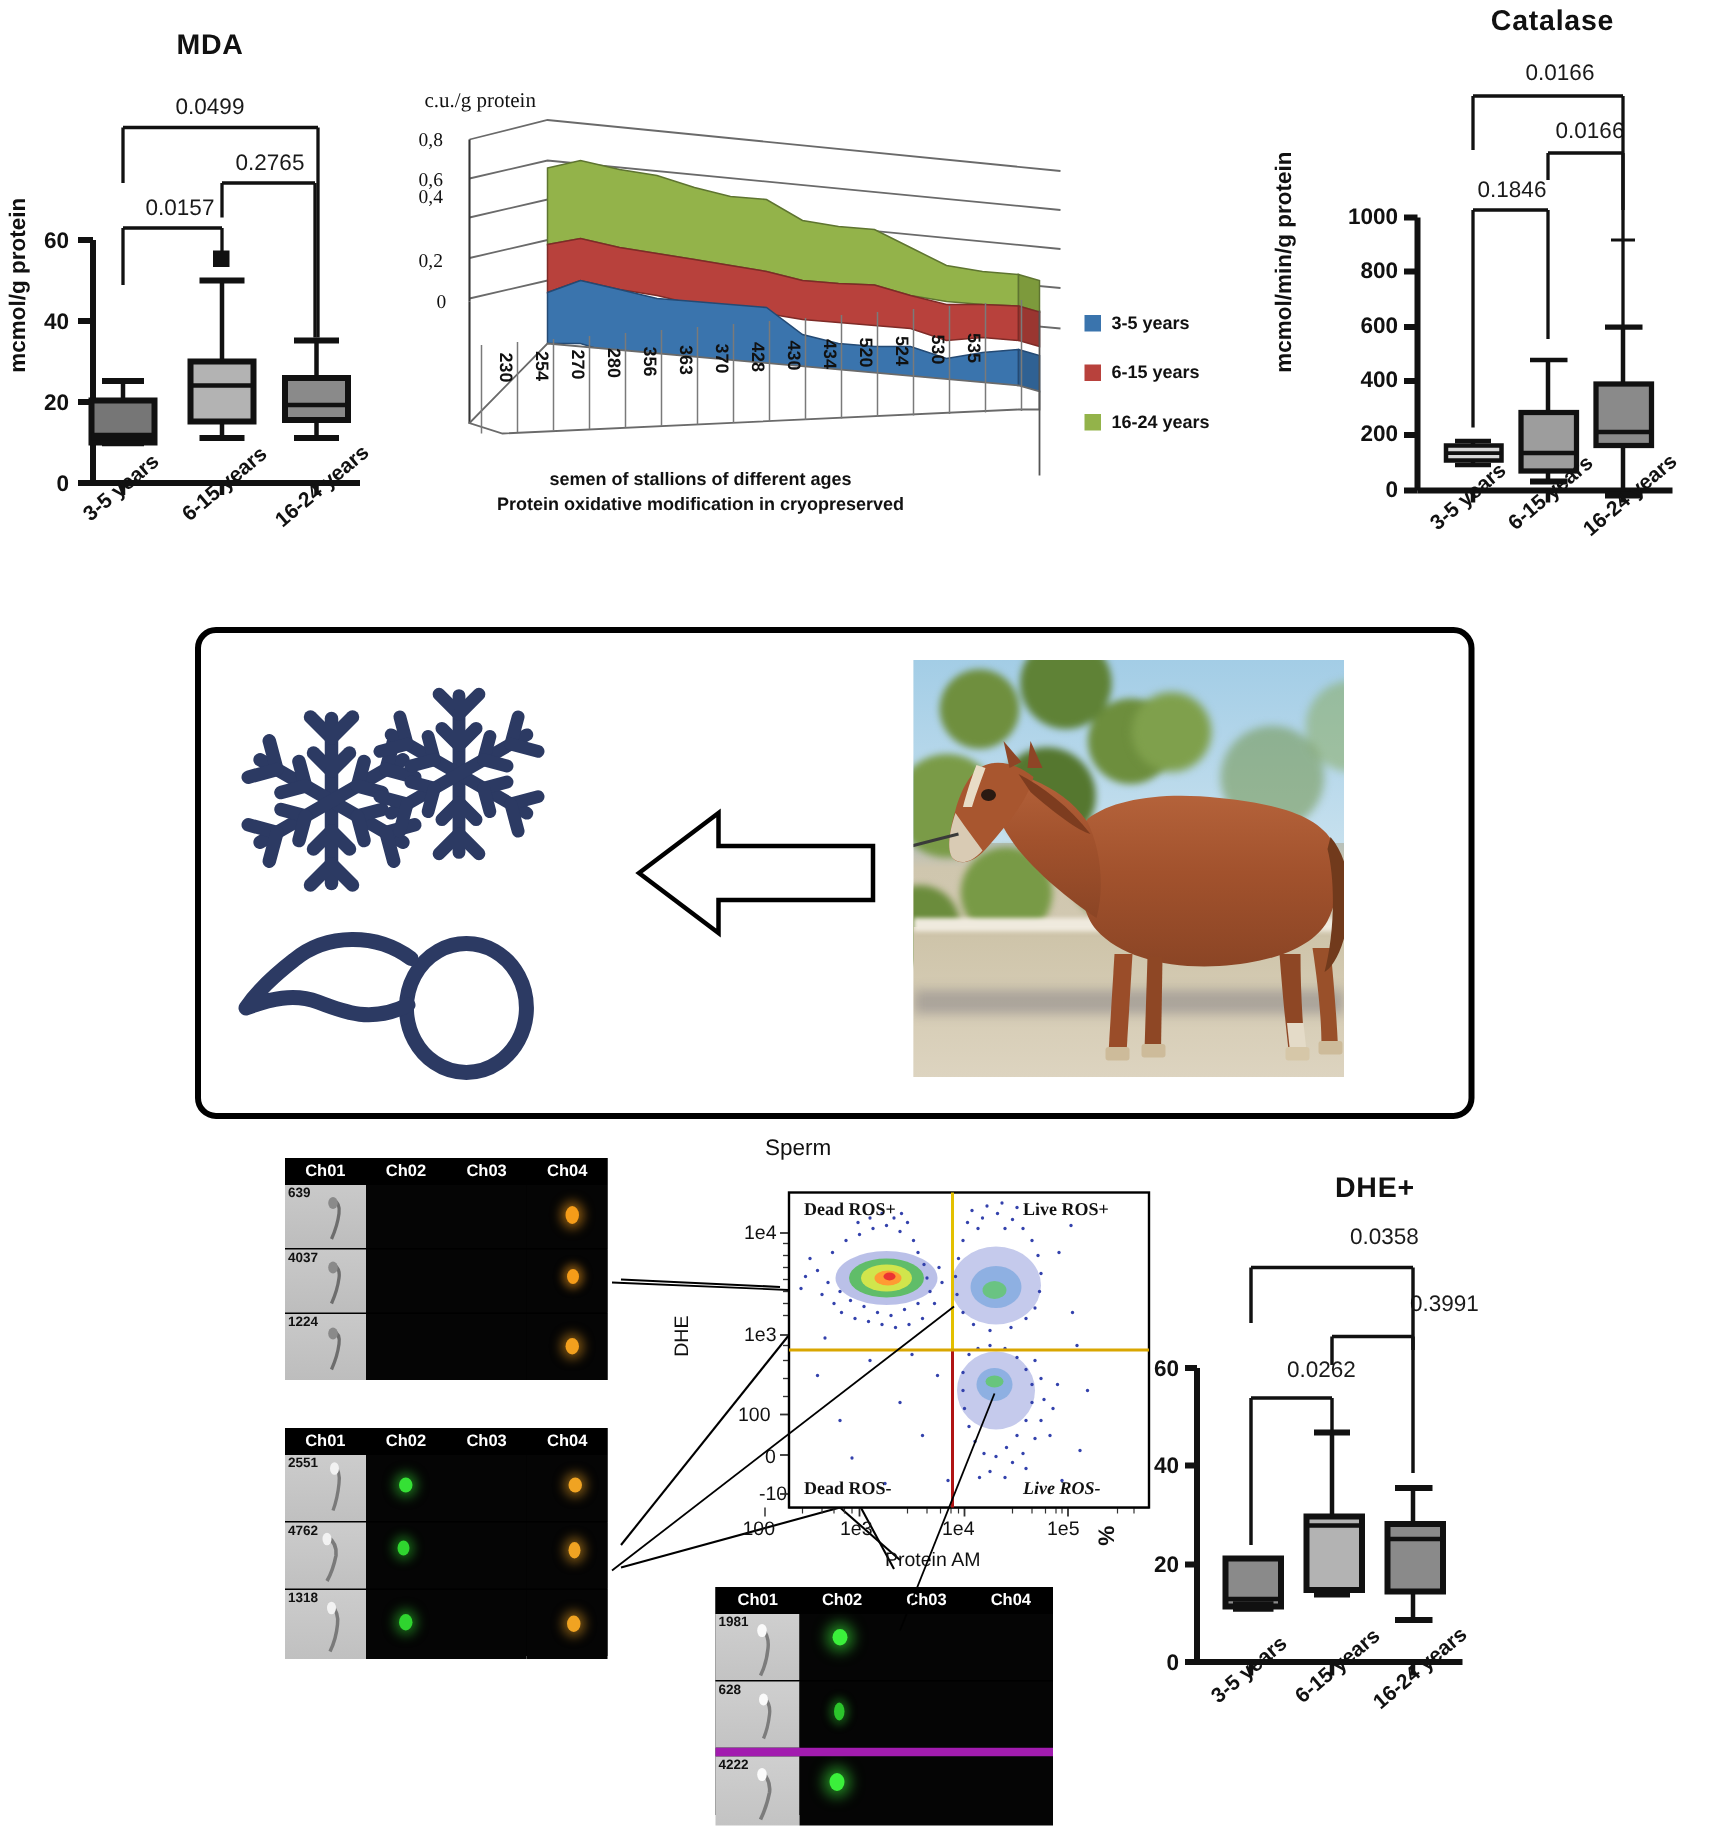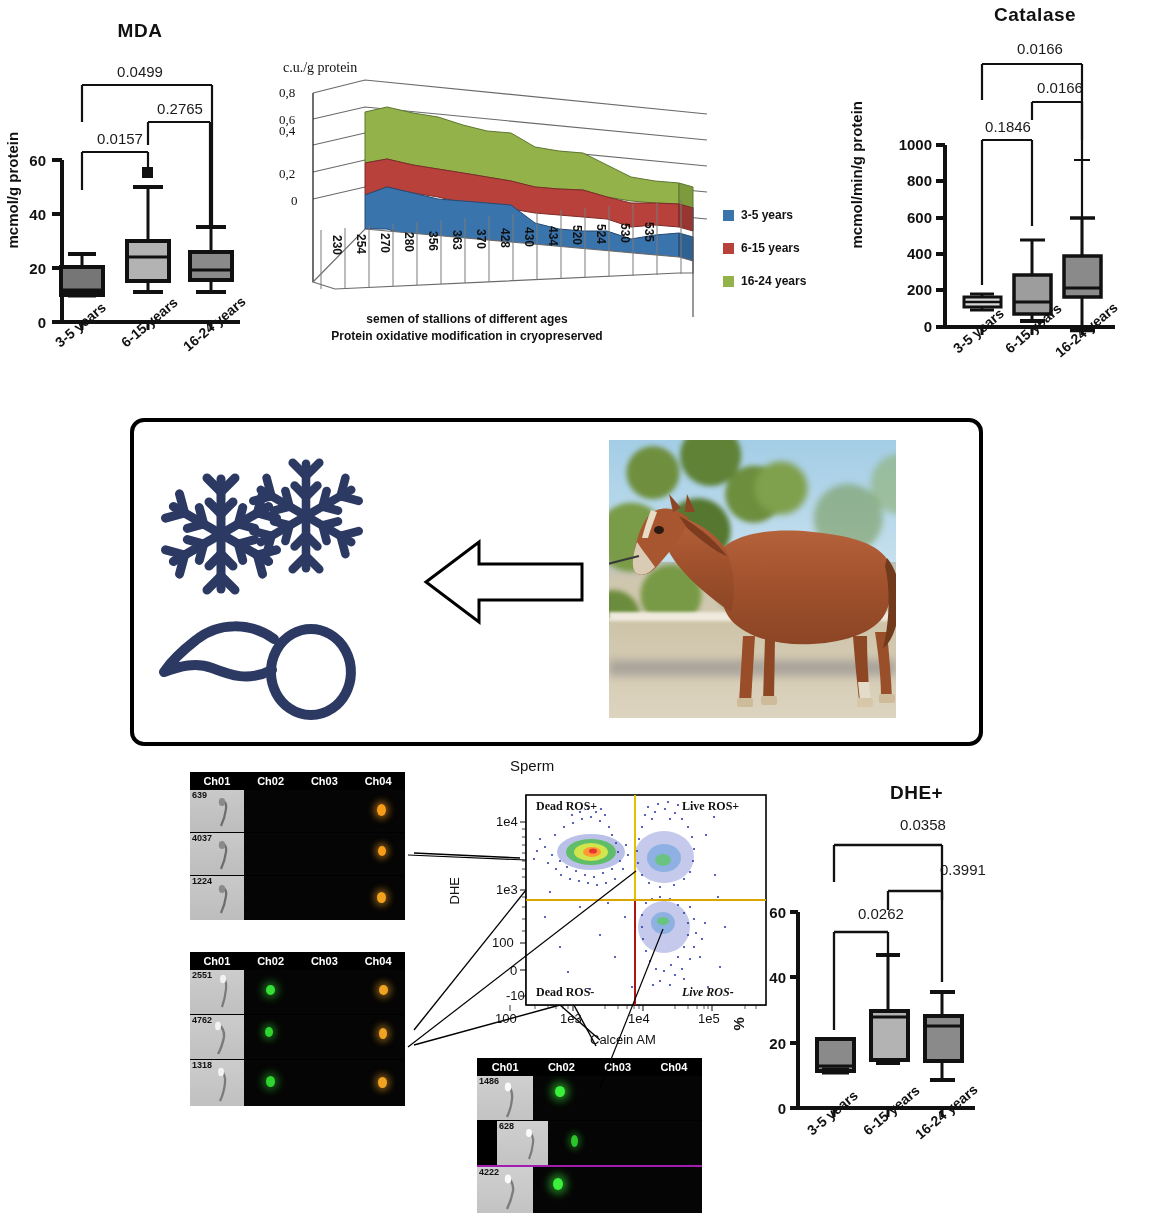--- a/index.html
+++ b/index.html
@@ -539,33 +539,33 @@
 
 <div class="abs" style="left:477px;top:1058px;width:225px;height:152px;background:#000;">
   <div style="display:flex;height:18px;">
     <div class="ch-head" style="width:25%;line-height:18px;">Ch01</div>
     <div class="ch-head" style="width:25%;line-height:18px;">Ch02</div>
     <div class="ch-head" style="width:25%;line-height:18px;">Ch03</div>
     <div class="ch-head" style="width:25%;line-height:18px;">Ch04</div>
   </div>
   <div style="position:relative;display:flex;height:44px;border-bottom:1px solid #000;">
     <div style="width:25%;background:linear-gradient(#cfcfcf,#c3c3c3);position:relative;">
-      <span class="cell-id">1486</span>
+      <span class="cell-id">1981</span>
       <svg style="position:absolute;left:22px;top:5px;" width="28" height="38" viewBox="0 0 28 38">
           <path d="M9,4 q5,6 4,14 q-1,10 -5,18" stroke="#7c7c7c" stroke-width="2.3" fill="none"></path>
           <ellipse cx="9" cy="6" rx="3.2" ry="4.4" fill="#fafafa"></ellipse>
         </svg>
     </div>
     <div style="width:25%;background:#050505;position:relative;">
       <div style="position:absolute;left:22px;top:10px;width:10px;height:11px;border-radius:50%;background:#3bf03b;box-shadow:0 0 9px 4px rgba(59,240,59,.55);"></div>
     </div>
     <div style="width:25%;background:#050505;"></div>
     <div style="width:25%;background:#050505;"></div>
   </div>
-  <div style="position:relative;display:flex;height:44px;border-bottom:2px solid #a21caf;padding-left:20px;">
+  <div style="position:relative;display:flex;height:44px;border-bottom:6px solid #a21caf;">
     <div style="width:25%;background:linear-gradient(#cfcfcf,#c3c3c3);position:relative;">
       <span class="cell-id">628</span>
       <svg style="position:absolute;left:24px;top:6px;" width="26" height="36" viewBox="0 0 26 36">
           <path d="M8,4 q5,5 4,12 q-1,9 -4,16" stroke="#7c7c7c" stroke-width="2.2" fill="none"></path>
           <ellipse cx="8" cy="6" rx="3" ry="4" fill="#fafafa"></ellipse>
         </svg>
     </div>
     <div style="width:25%;background:#050505;position:relative;">
       <div style="position:absolute;left:23px;top:14px;width:7px;height:12px;border-radius:50%;background:#2bc42b;box-shadow:0 0 6px 3px rgba(43,196,43,.4);"></div>
     </div>
@@ -584,21 +584,21 @@
       <div style="position:absolute;left:20px;top:11px;width:10px;height:12px;border-radius:50%;background:#3bf03b;box-shadow:0 0 9px 4px rgba(59,240,59,.55);"></div>
     </div>
     <div style="width:25%;background:#050505;"></div>
     <div style="width:25%;background:#050505;"></div>
   </div>
 </div>
 
 <div class="abs" style="left:460px;top:757px;width:330px;height:300px;">
   <div class="abs" style="left:50px;top:0px;font-size:15px;">Sperm</div>
   <div class="abs fcax" style="left:-6px;top:140px;transform:rotate(-90deg);transform-origin:left center;">DHE</div>
-  <div class="abs fcax" style="left:130px;top:275px;">Calcein AM</div>
+  <div class="abs fcax" style="left:130px;top:275px;">Protein AM</div>
 
   <div class="abs fcax" style="left:36px;top:57px;">1e4</div>
   <div class="abs fcax" style="left:36px;top:125px;">1e3</div>
   <div class="abs fcax" style="left:32px;top:178px;">100</div>
   <div class="abs fcax" style="left:50px;top:206px;">0</div>
   <div class="abs fcax" style="left:26px;top:231px;margin-left:20px;">-100</div>
 
   <div class="abs fcax" style="left:35px;top:254px;">100</div>
   <div class="abs fcax" style="left:100px;top:254px;">1e3</div>
   <div class="abs fcax" style="left:168px;top:254px;">1e4</div>

